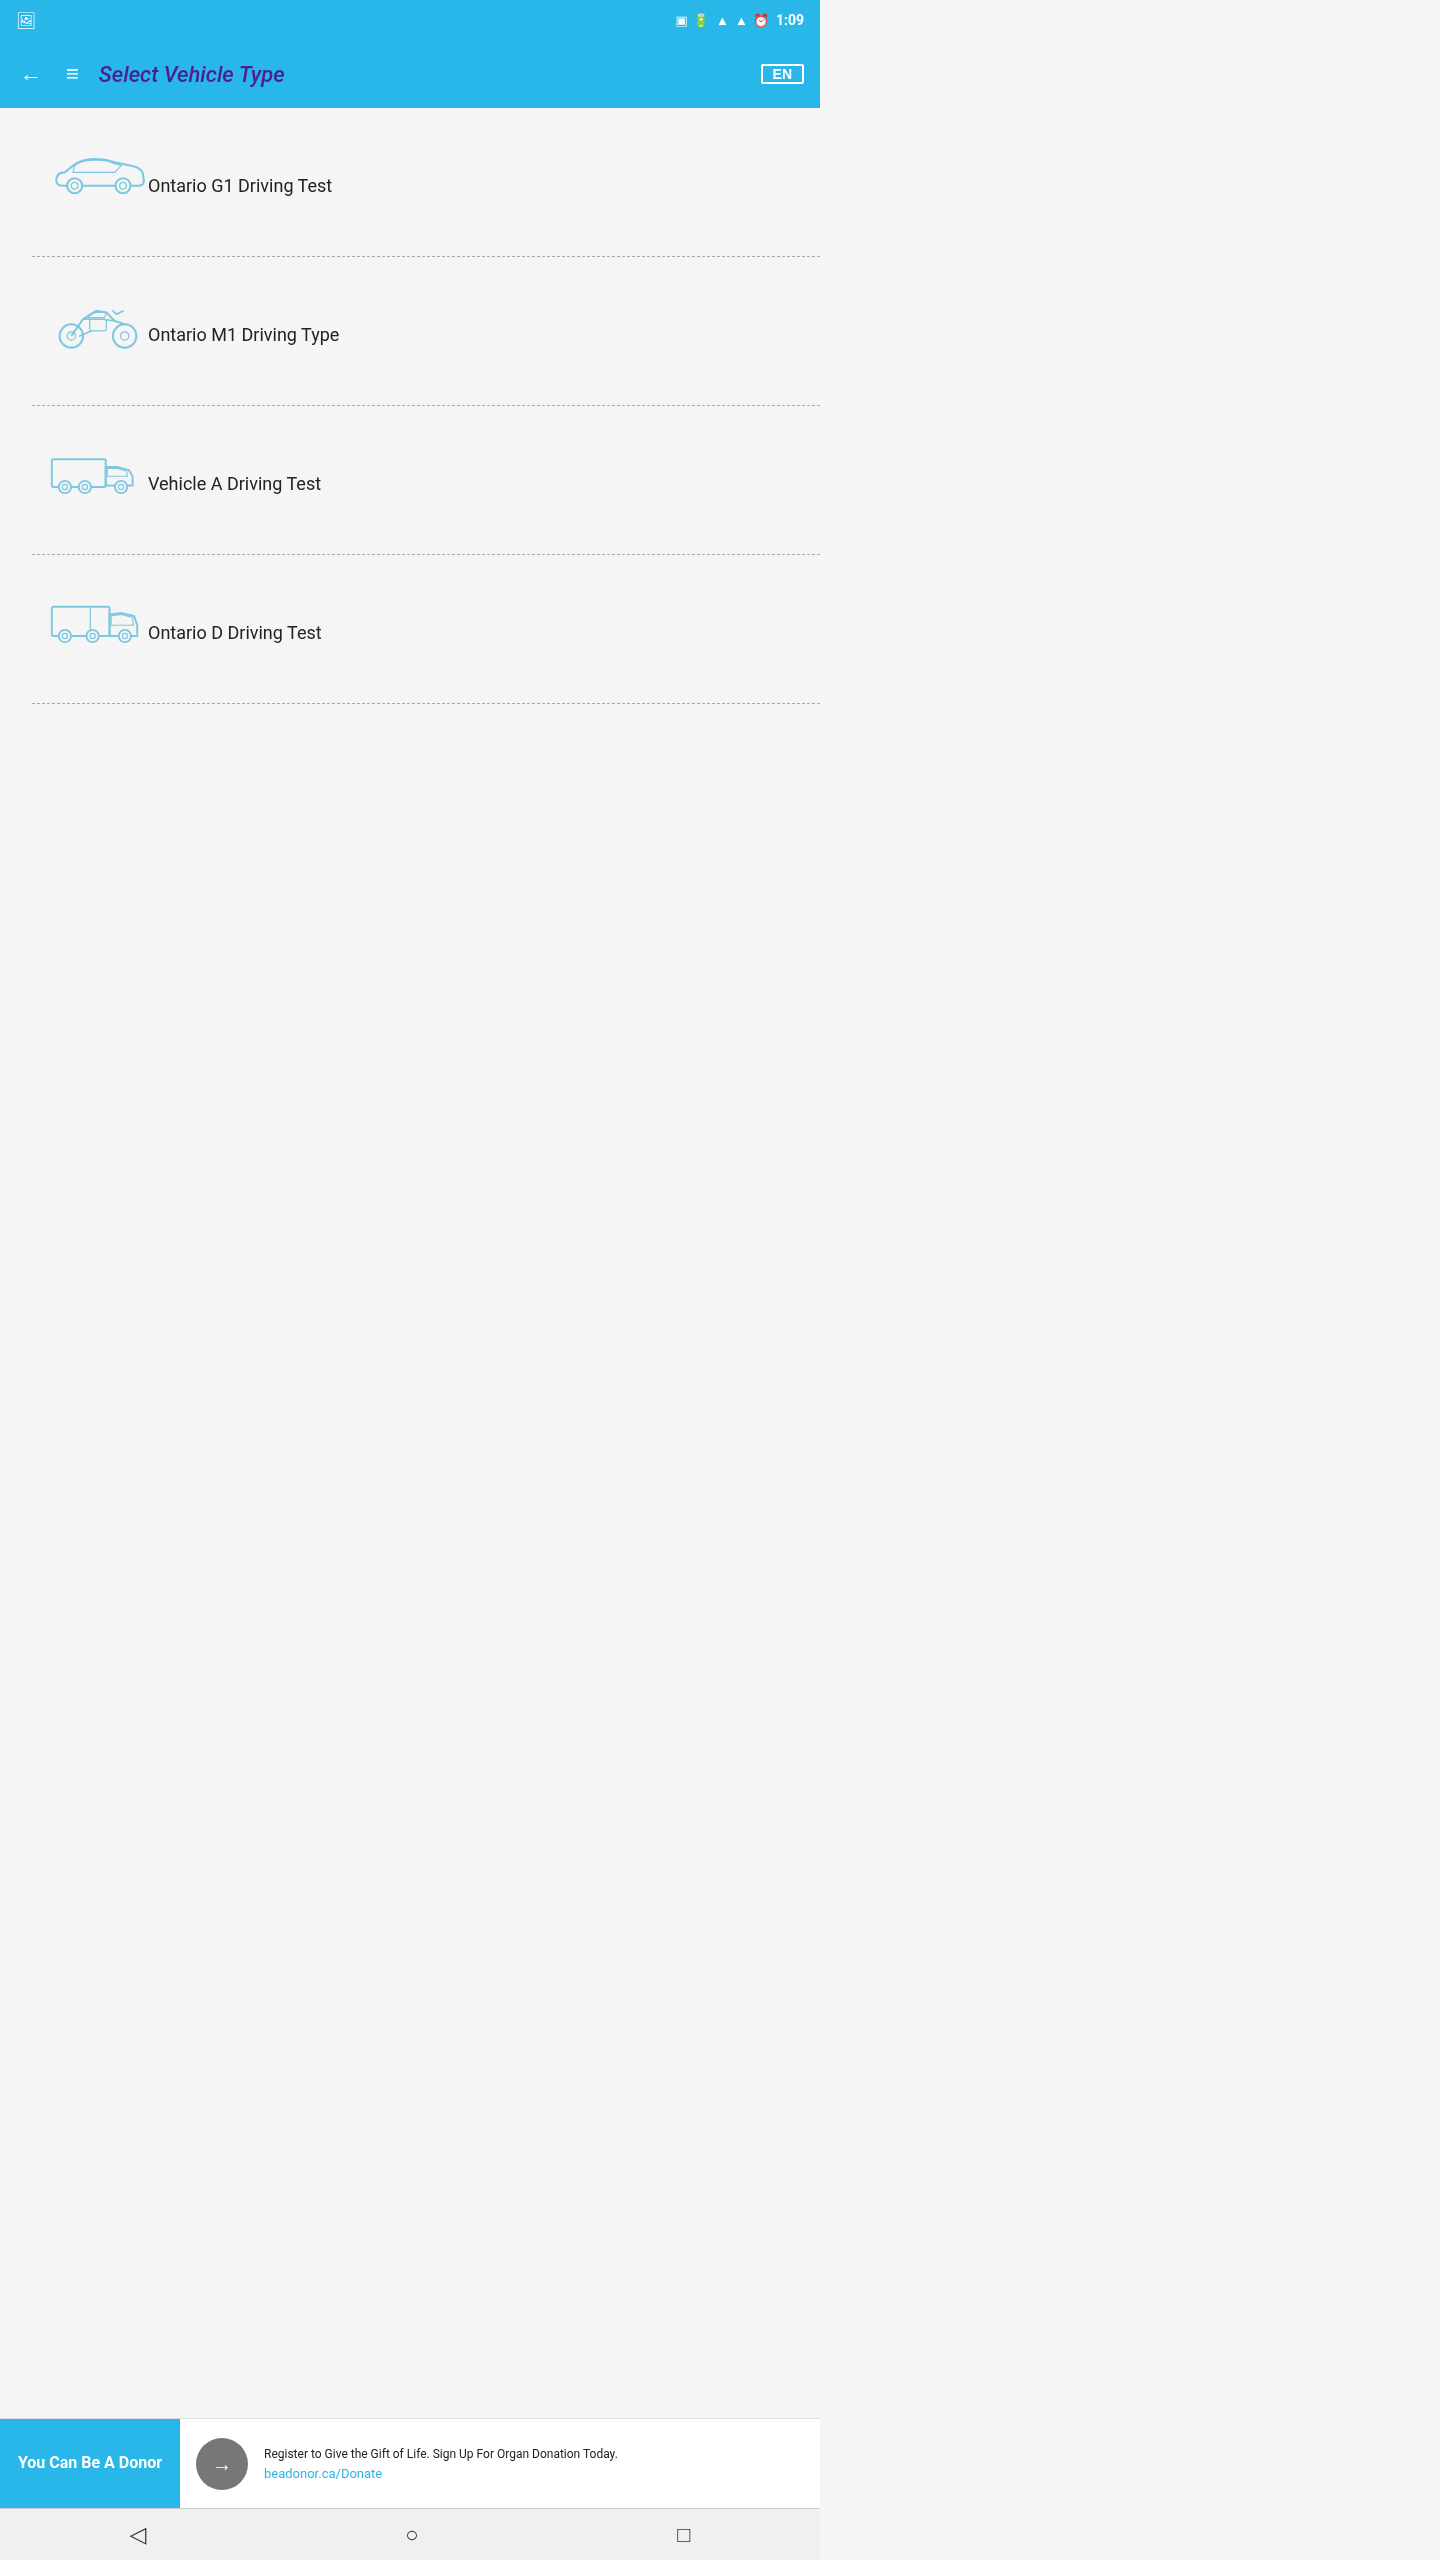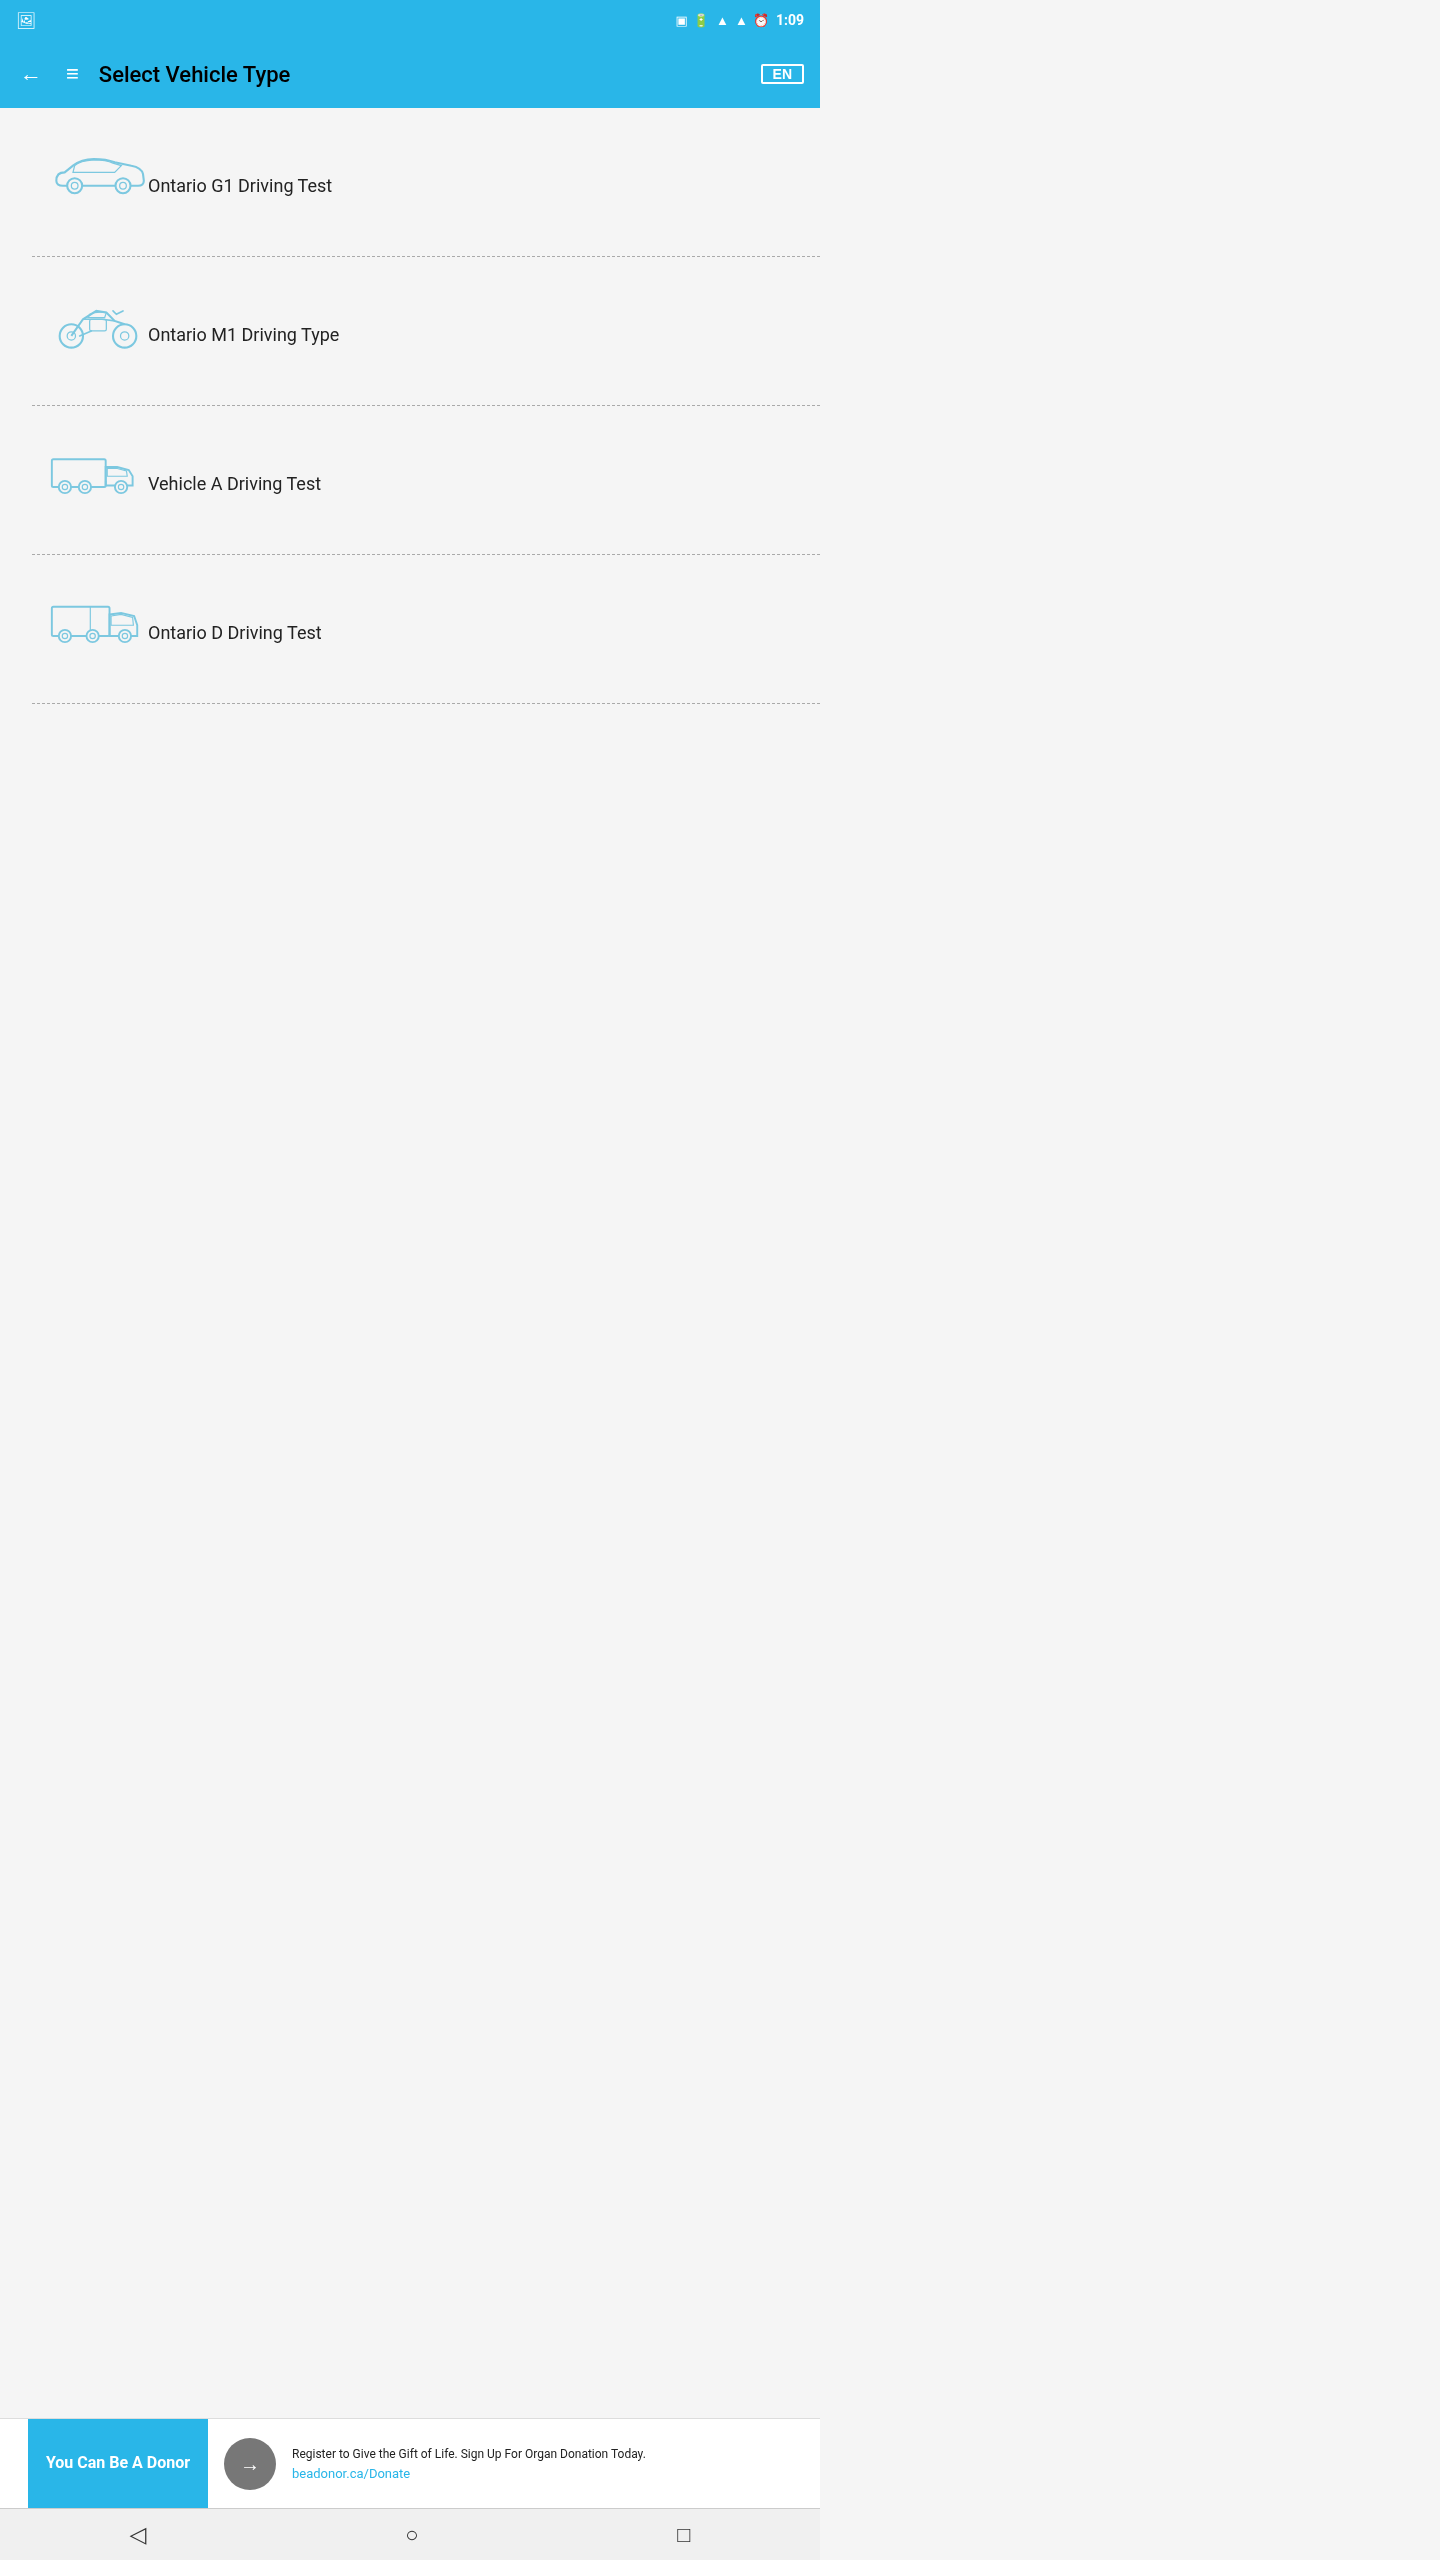--- a/index.html
+++ b/index.html
@@ -54,23 +54,24 @@
       height: 68px;
       background: #29b6e8;
       display: flex;
       align-items: center;
       padding: 0 16px;
       gap: 16px;
     }
 
     .app-bar-title {
       flex: 1;
-      color: #000000;
+      color: #4c1d95;
       font-size: 22px;
       font-weight: 500;
+      font-style: italic;
     }
 
     .back-btn {
       color: white;
       font-size: 22px;
       cursor: pointer;
       background: none;
       border: none;
       padding: 4px;
     }
@@ -158,21 +159,20 @@
       display: flex;
       flex-direction: column;
       align-items: center;
       justify-content: center;
       color: white;
       font-size: 16px;
       font-weight: bold;
       line-height: 1.3;
       padding: 8px 12px;
       text-align: center;
-      margin-left: 28px;
     }
 
     .ad-arrow-circle {
       width: 52px;
       height: 52px;
       border-radius: 50%;
       background: #777;
       display: flex;
       align-items: center;
       justify-content: center;

